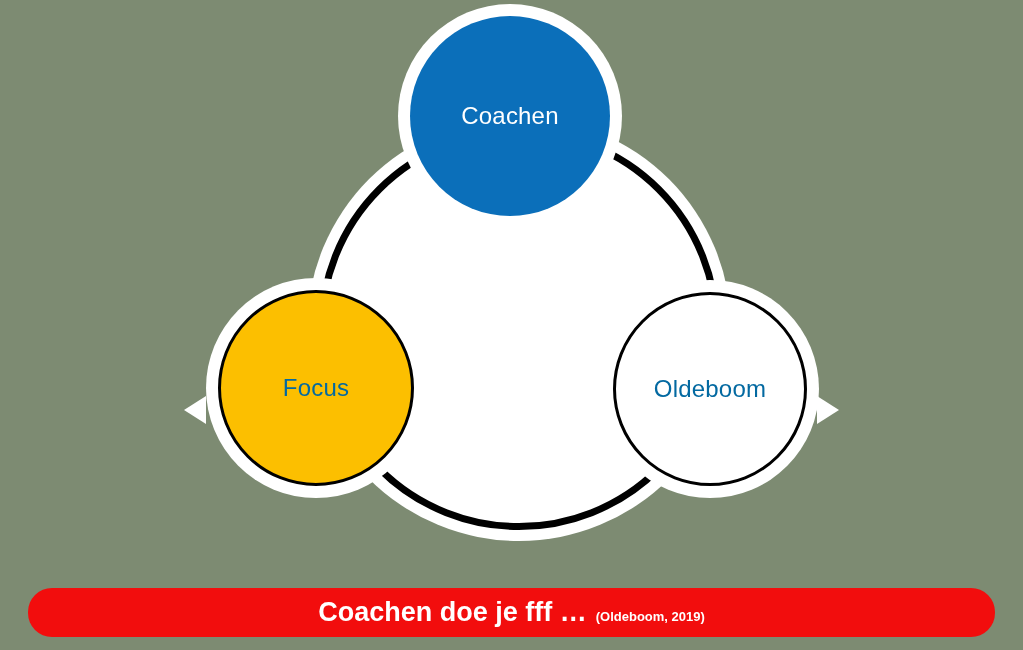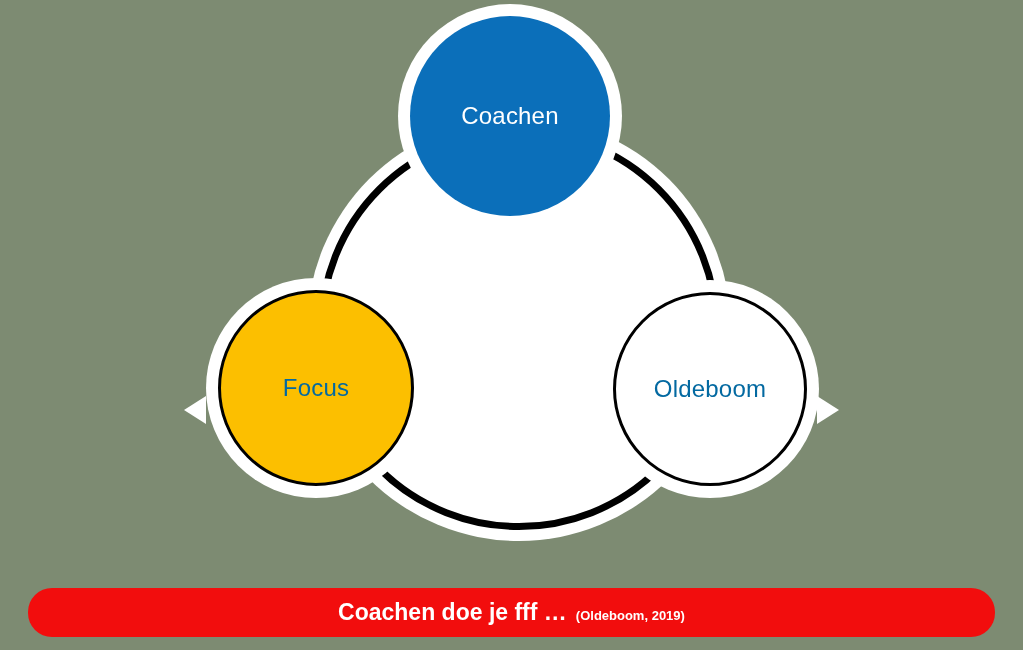--- a/index.html
+++ b/index.html
@@ -107,21 +107,21 @@
     height: 49px;
     background: #f20d0d;
     border-radius: 24px;
     display: flex;
     align-items: baseline;
     justify-content: center;
     z-index: 4;
   }
   .banner-title {
     color: #ffffff;
-    font-size: 23px;
+    font-size: 27px;
     font-weight: 700;
     line-height: 49px;
   }
   .banner-cite {
     color: #ffffff;
     font-size: 13px;
     font-weight: 600;
     margin-left: 9px;
   }
 </style>

